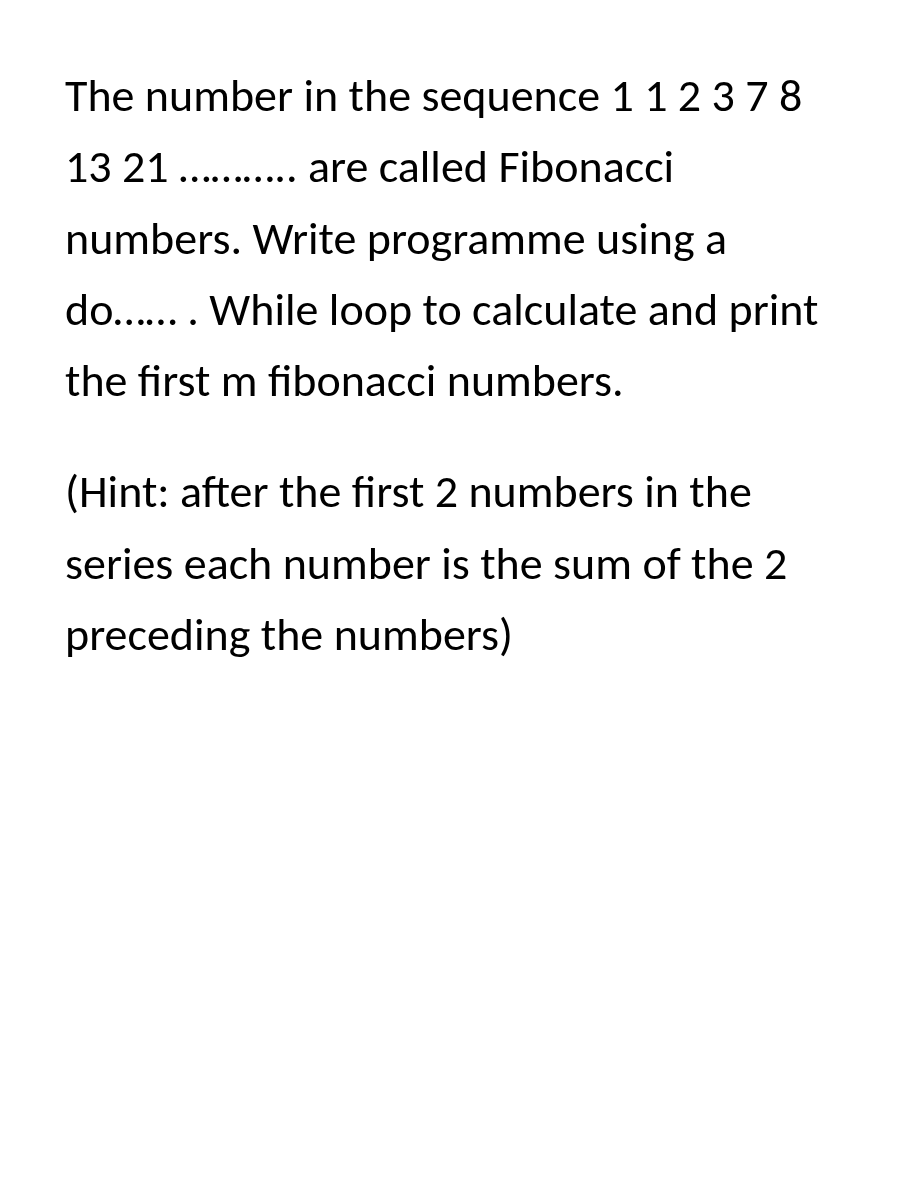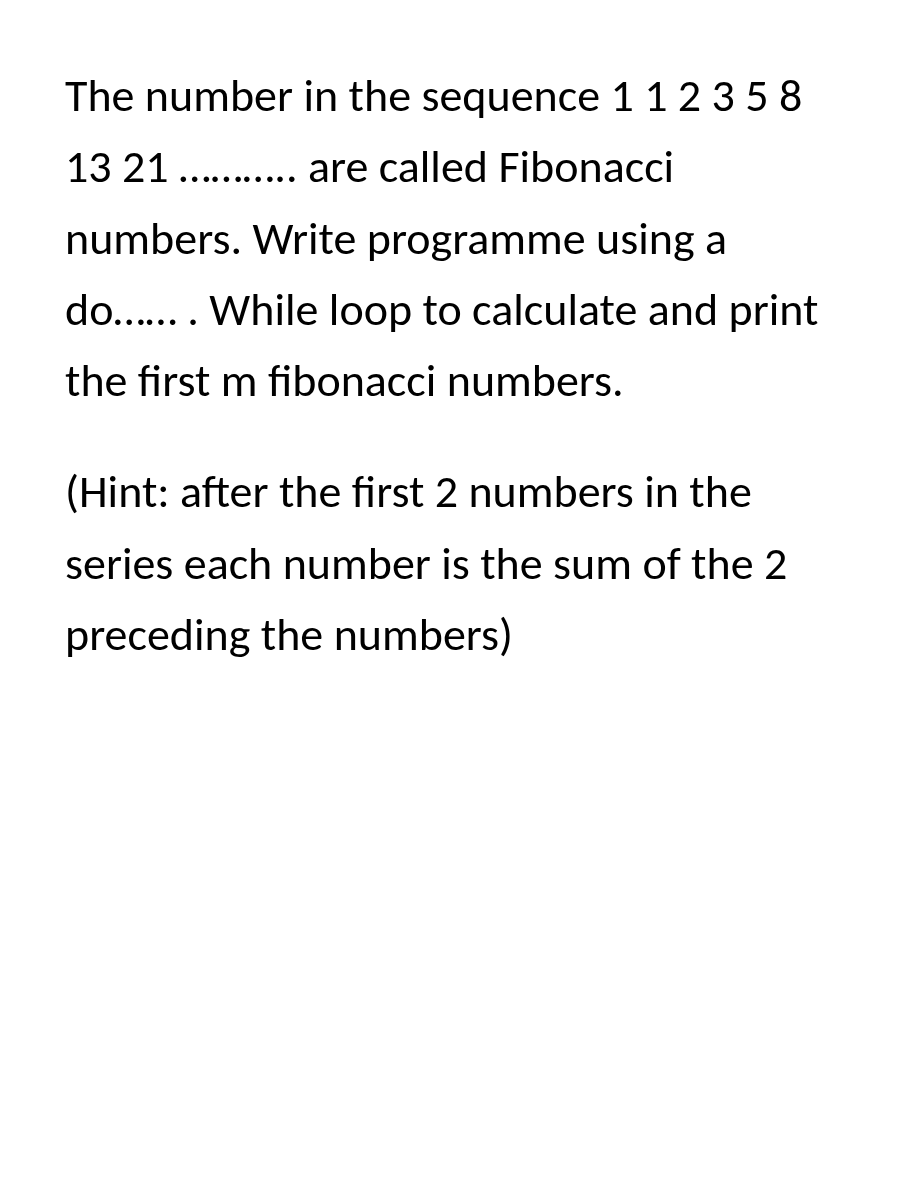--- a/index.html
+++ b/index.html
@@ -14,14 +14,14 @@
       height: 1200px;
       box-sizing: border-box;
     }
     .paragraph {
       margin: 0 0 40px 0;
     }
   </style>
 </head>
 <body>
 
-<p class="paragraph">The number in the sequence 1 1 2 3 5 8 13 21 ……….. are called Fibonacci numbers. Write programme using a do…… . While loop to calculate and print the first m fibonacci numbers.</p>
+<p class="paragraph">The number in the sequence 1 1 2 3 7 8 13 21 ……….. are called Fibonacci numbers. Write programme using a do…… . While loop to calculate and print the first m fibonacci numbers.</p>
 <p class="paragraph">(Hint: after the first 2 numbers in the series each number is the sum of the 2 preceding the numbers)</p>
 
 </body></html>

